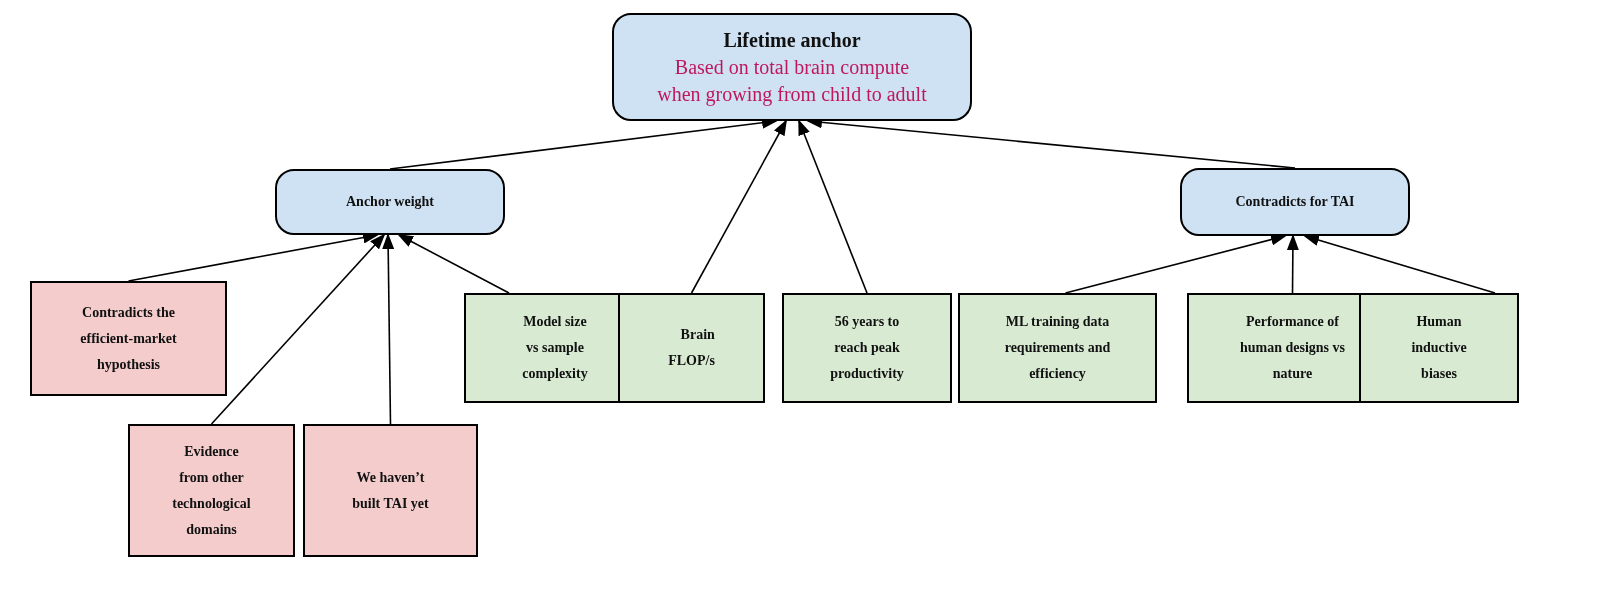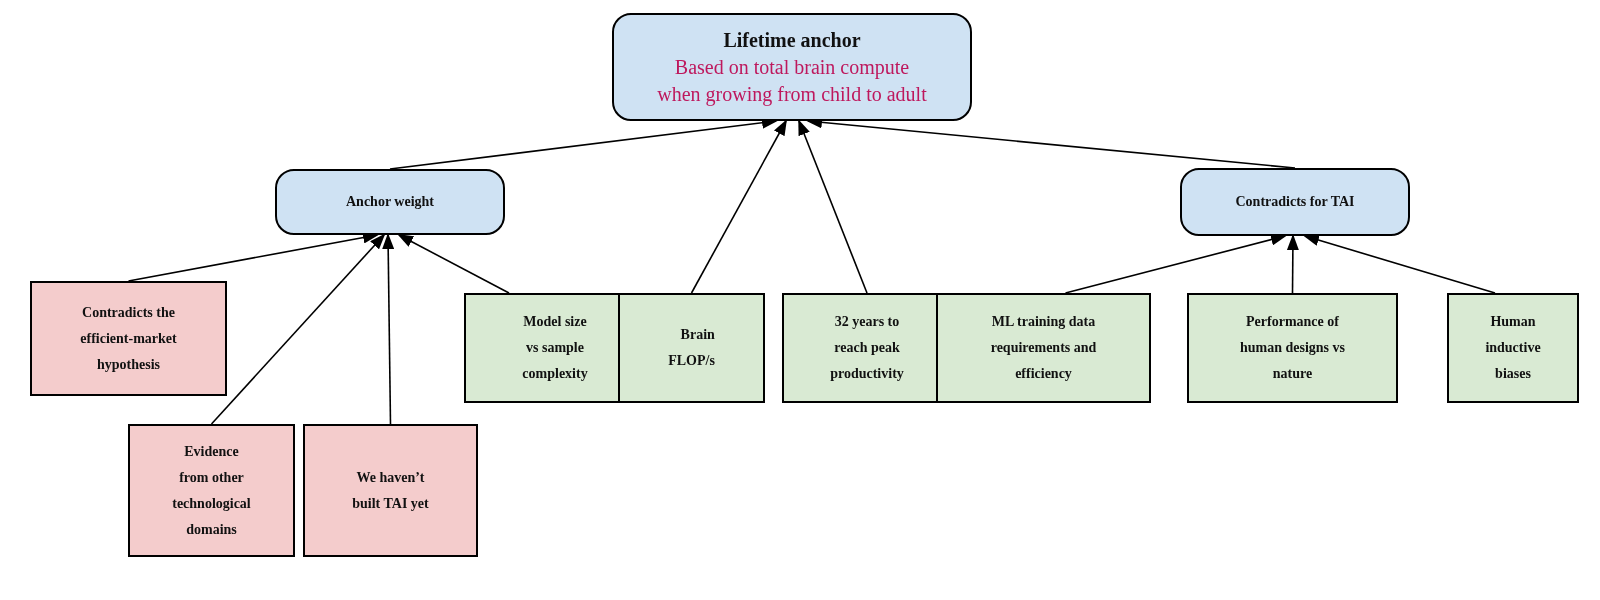--- a/index.html
+++ b/index.html
@@ -108,36 +108,36 @@
 vs sample
 complexity</div>
   </div>
 
   <div class="node green" style="left:618px;top:293px;width:147px;height:110px;text-align:right;">
     <div class="node-label">Brain
 FLOP/s</div>
   </div>
 
   <div class="node green" style="left:782px;top:293px;width:170px;height:110px;">
-    <div class="node-label">32 years to
+    <div class="node-label">56 years to
 reach peak
 productivity</div>
   </div>
 
-  <div class="node green" style="left:936px;top:293px;width:215px;height:110px;">
+  <div class="node green" style="left:958px;top:293px;width:199px;height:110px;">
     <div class="node-label">ML training data
 requirements and
 efficiency</div>
   </div>
 
   <div class="node green" style="left:1187px;top:293px;width:211px;height:110px;">
     <div class="node-label">Performance of
 human designs vs
 nature</div>
   </div>
 
-  <div class="node green" style="left:1447px;top:293px;width:132px;height:110px;">
+  <div class="node green" style="left:1359px;top:293px;width:160px;height:110px;">
     <div class="node-label">Human
 inductive
 biases</div>
   </div>
 
 </div>
 
 </body></html>

